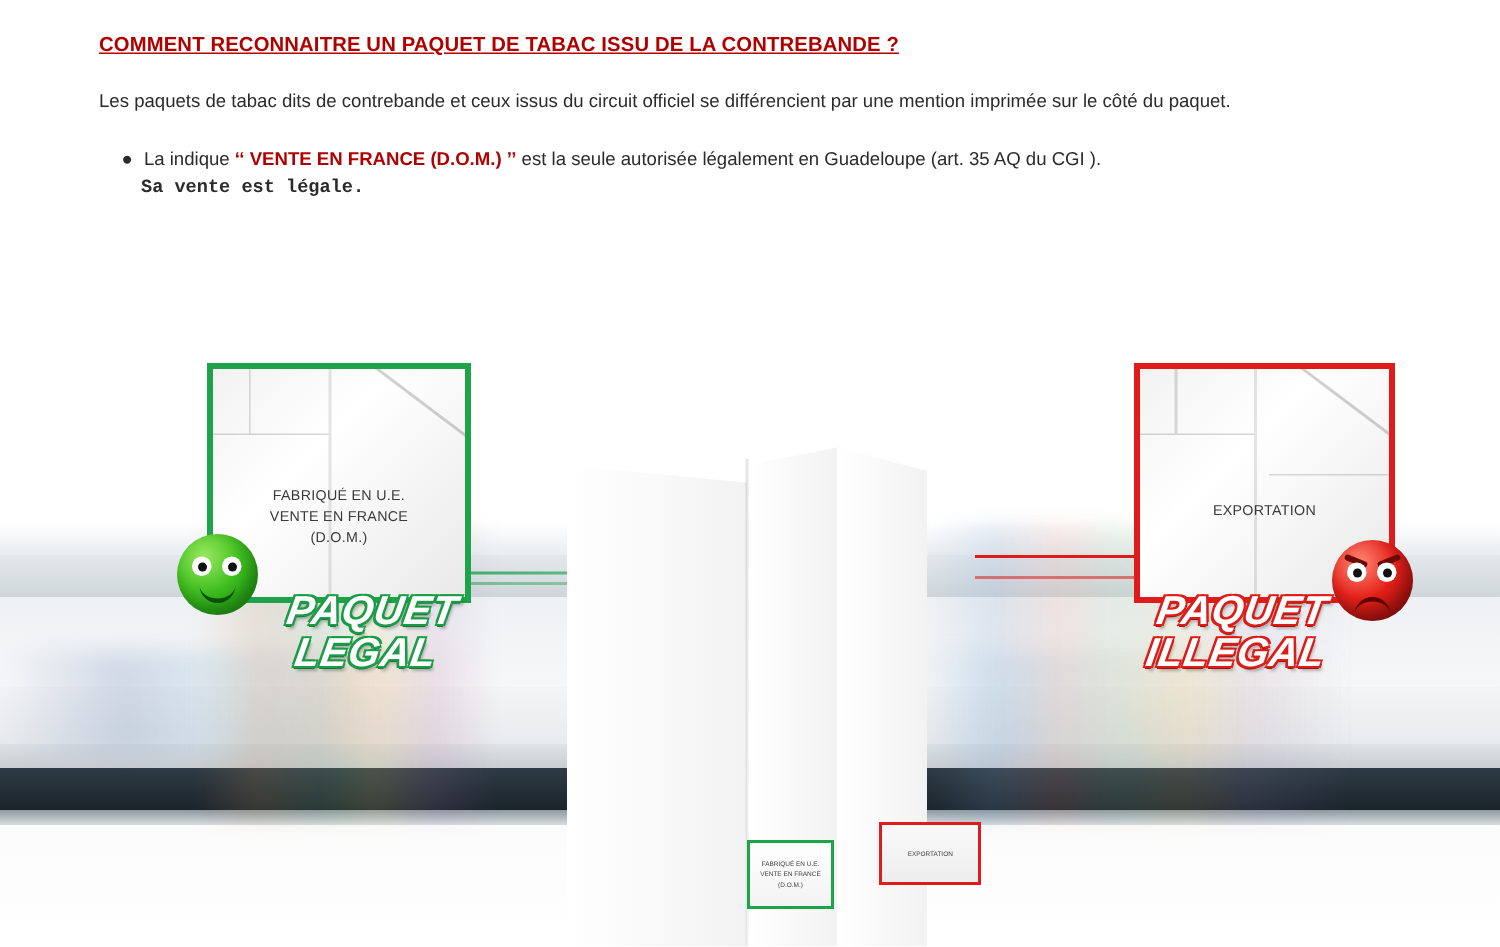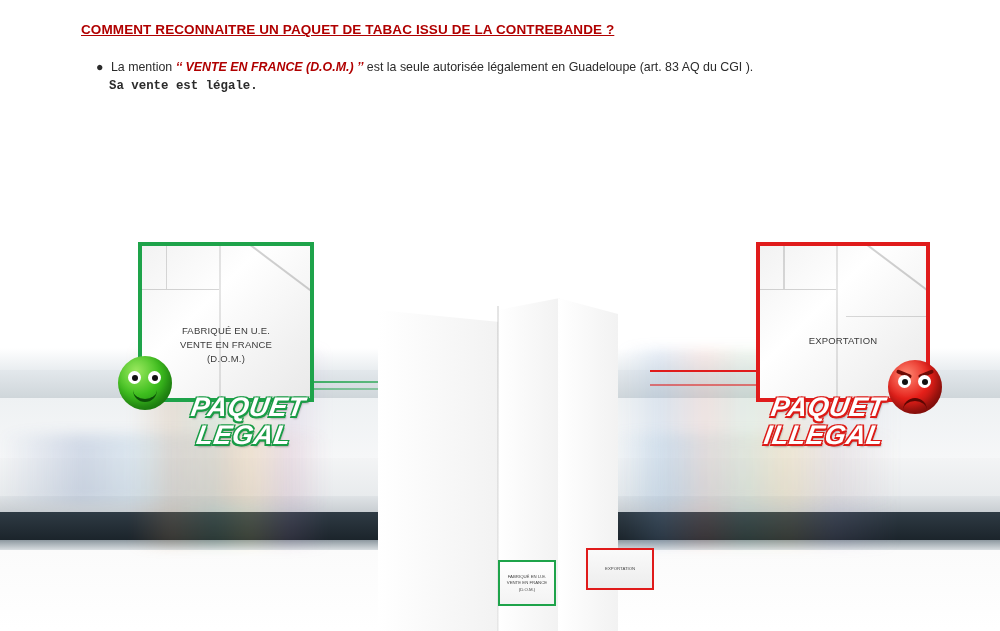--- a/index.html
+++ b/index.html
@@ -11,21 +11,21 @@
     height: 631px;
     background: #ffffff;
     font-family: "Liberation Sans", sans-serif;
     overflow: hidden;
     position: relative;
   }
 
   
   .text-block {
     position: absolute;
-    left: 81px;
+    left: 66px;
     top: 22px;
     width: 870px;
   }
   .headline {
     color: #b00000;
     font-size: 13.5px;
     font-weight: bold;
     text-decoration: underline;
     letter-spacing: 0.1px;
     margin: 0 0 22px 0;
@@ -41,21 +41,21 @@
     font-size: 12.4px;
     line-height: 1.45;
     margin: 0 0 16px 0;
     padding-left: 28px;
   }
   .bullet-para .dot {
     margin-left: -13px;
     margin-right: 4px;
   }
   .b { font-weight: bold; font-family: Liberation Mono, monospace; }
-  .red-b { color: #b00000; font-weight: bold; font-style: italic; }
+  .red-b { color: #b00000; font-weight: bold; }
 
   
   .scene {
     position: absolute;
     left: 0;
     top: 198px;
     width: 1000px;
     height: 433px;
     overflow: hidden;
   }
@@ -370,26 +370,27 @@
        0 2px 0 #a80f0c, 2px 3px 2px rgba(0,0,0,.25);
   }
 </style>
 </head>
 <body>
 
 <div class="text-block">
 
   <h1 class="headline">COMMENT RECONNAITRE UN PAQUET DE TABAC ISSU DE LA CONTREBANDE ?</h1>
 
+  <p class="intro">Les paquets de tabac dits de contrebande et ceux issus du circuit officiel se différencient par une mention imprimée sur le côté du paquet.</p>
 
   <p class="bullet-para">
     <span class="dot">●</span>
-    <span>La mention</span>
+    <span>La indique</span>
     <span class="red-b">‘‘ VENTE EN FRANCE (D.O.M.) ’’</span>
-    <span>est la seule autorisée légalement en Guadeloupe (art. 83 AQ du CGI ).</span><br>
+    <span>est la seule autorisée légalement en Guadeloupe (art. 35 AQ du CGI ).</span><br>
     <span class="b">Sa vente est légale.</span>
   </p>
 
 
 </div>
 
 <div class="scene">
 
   <div class="band band-a"></div>
   <div class="band band-b"></div>

